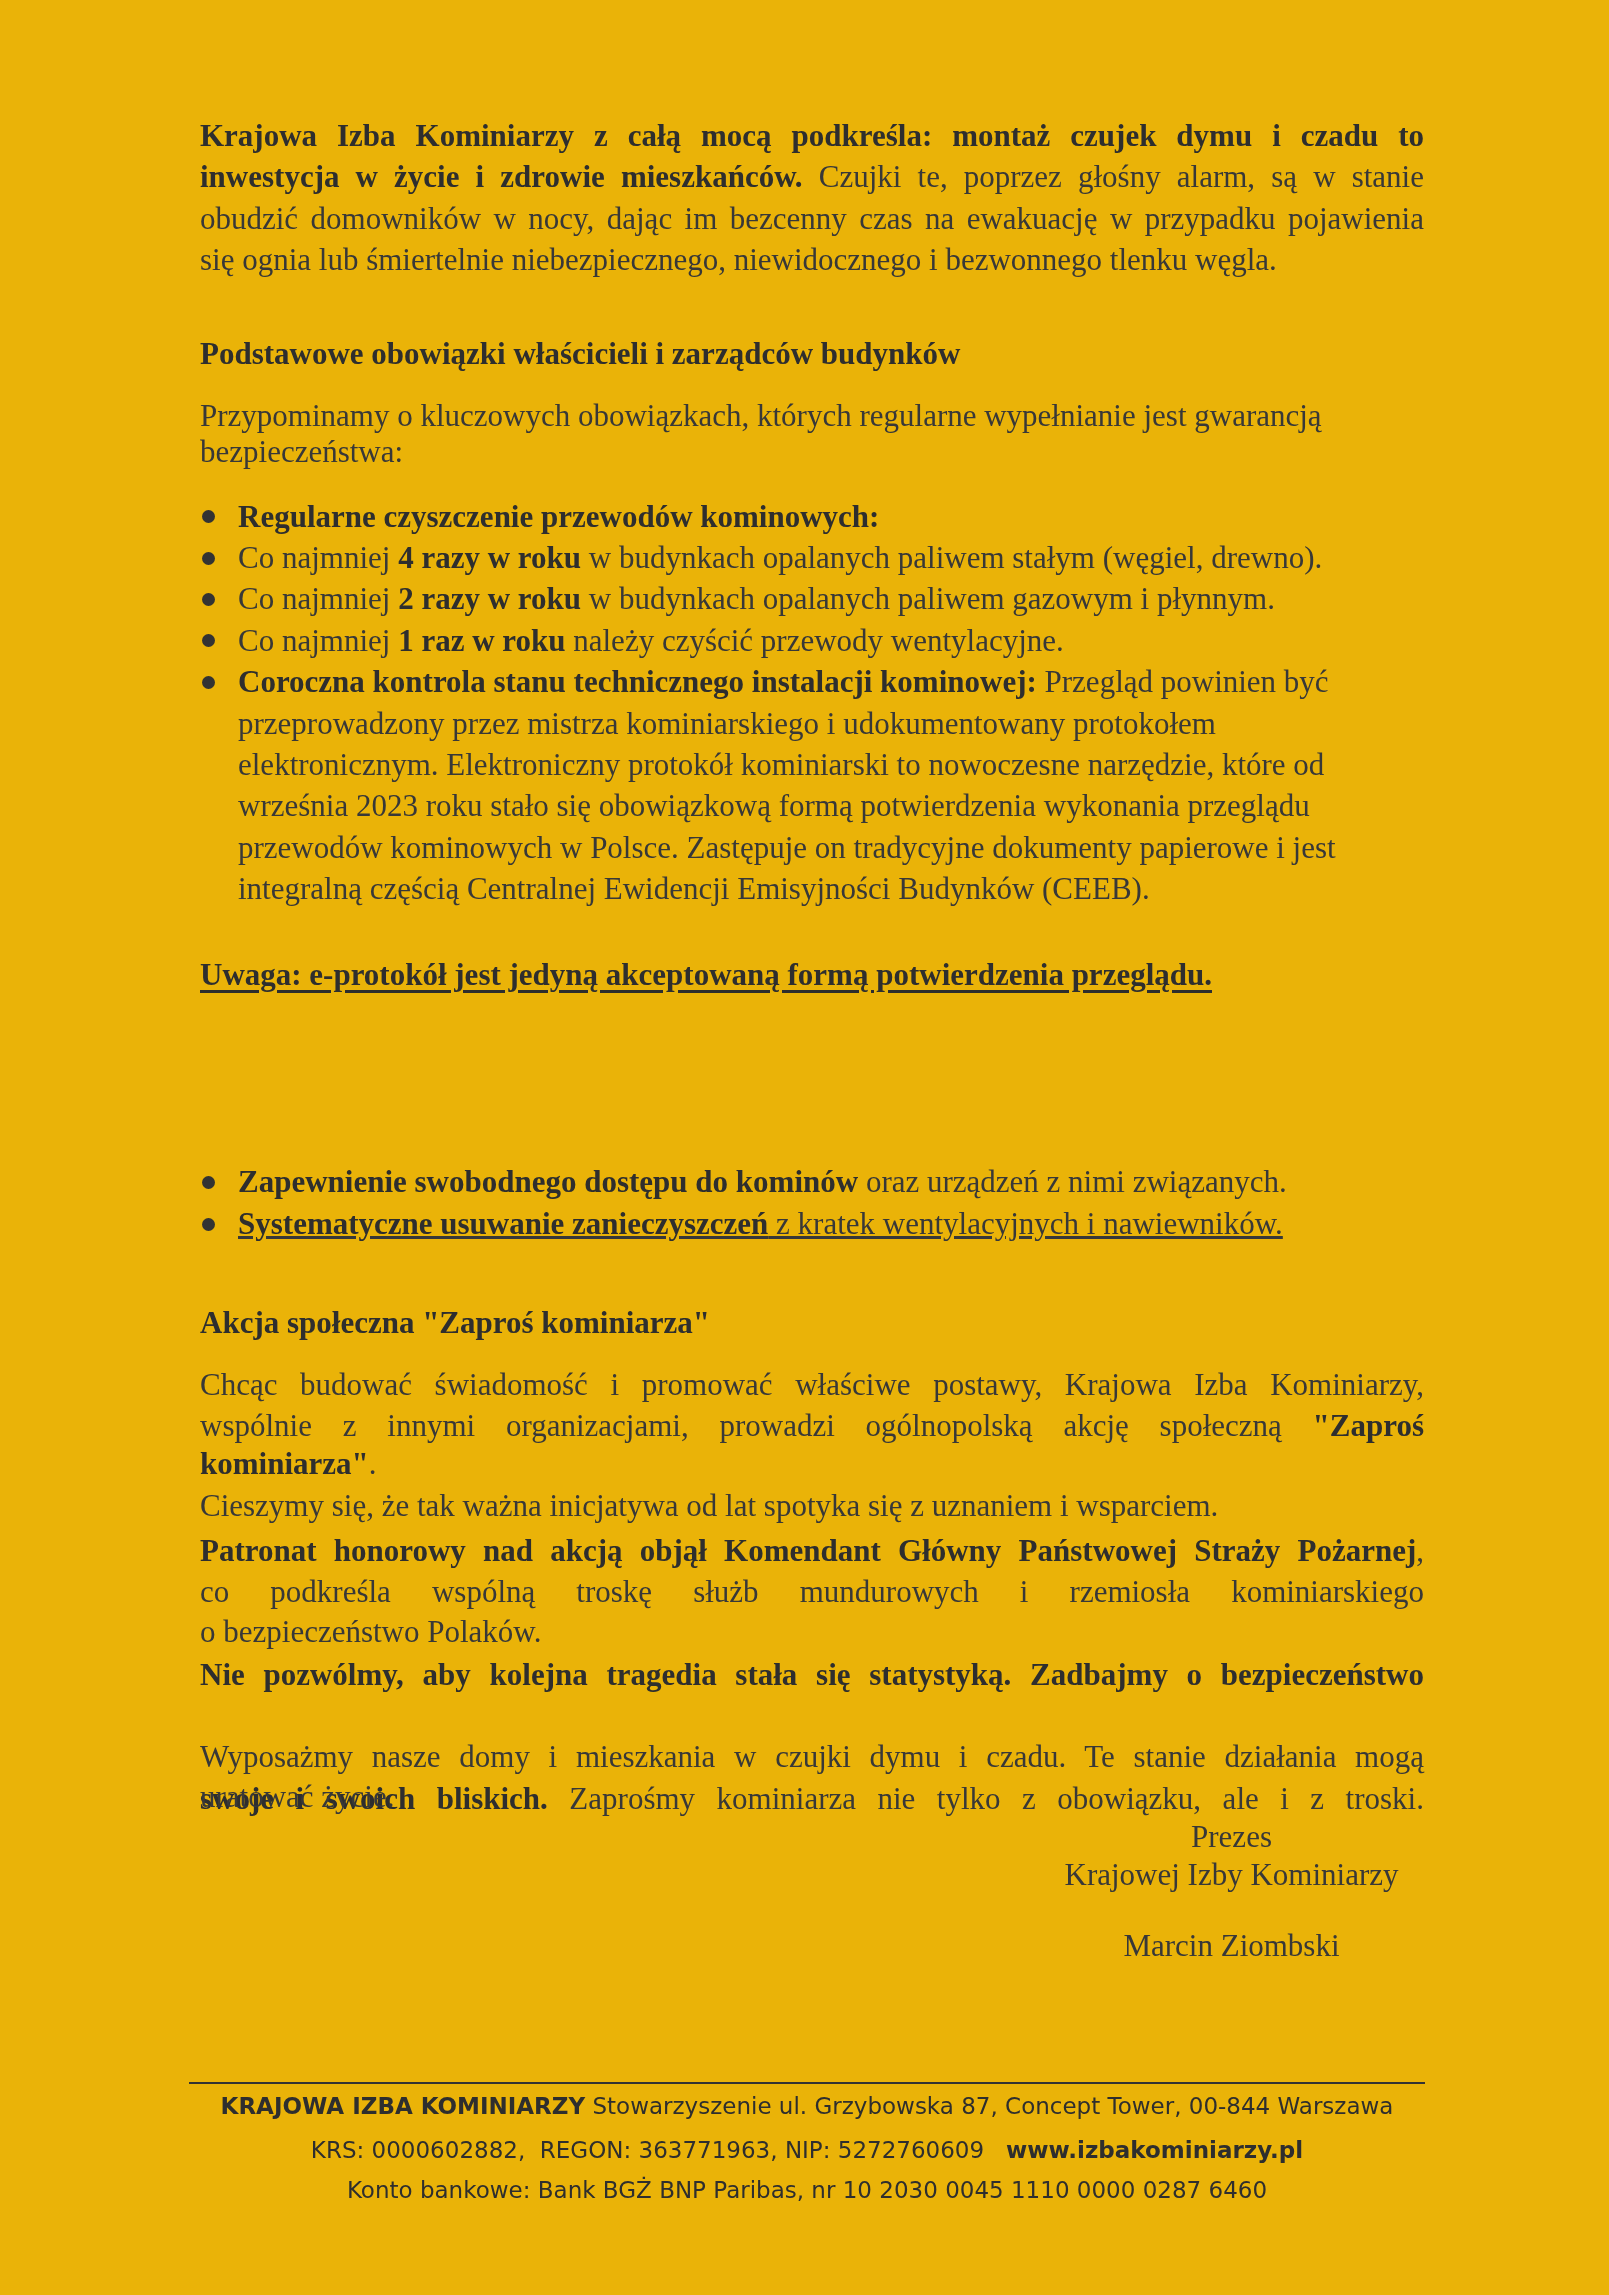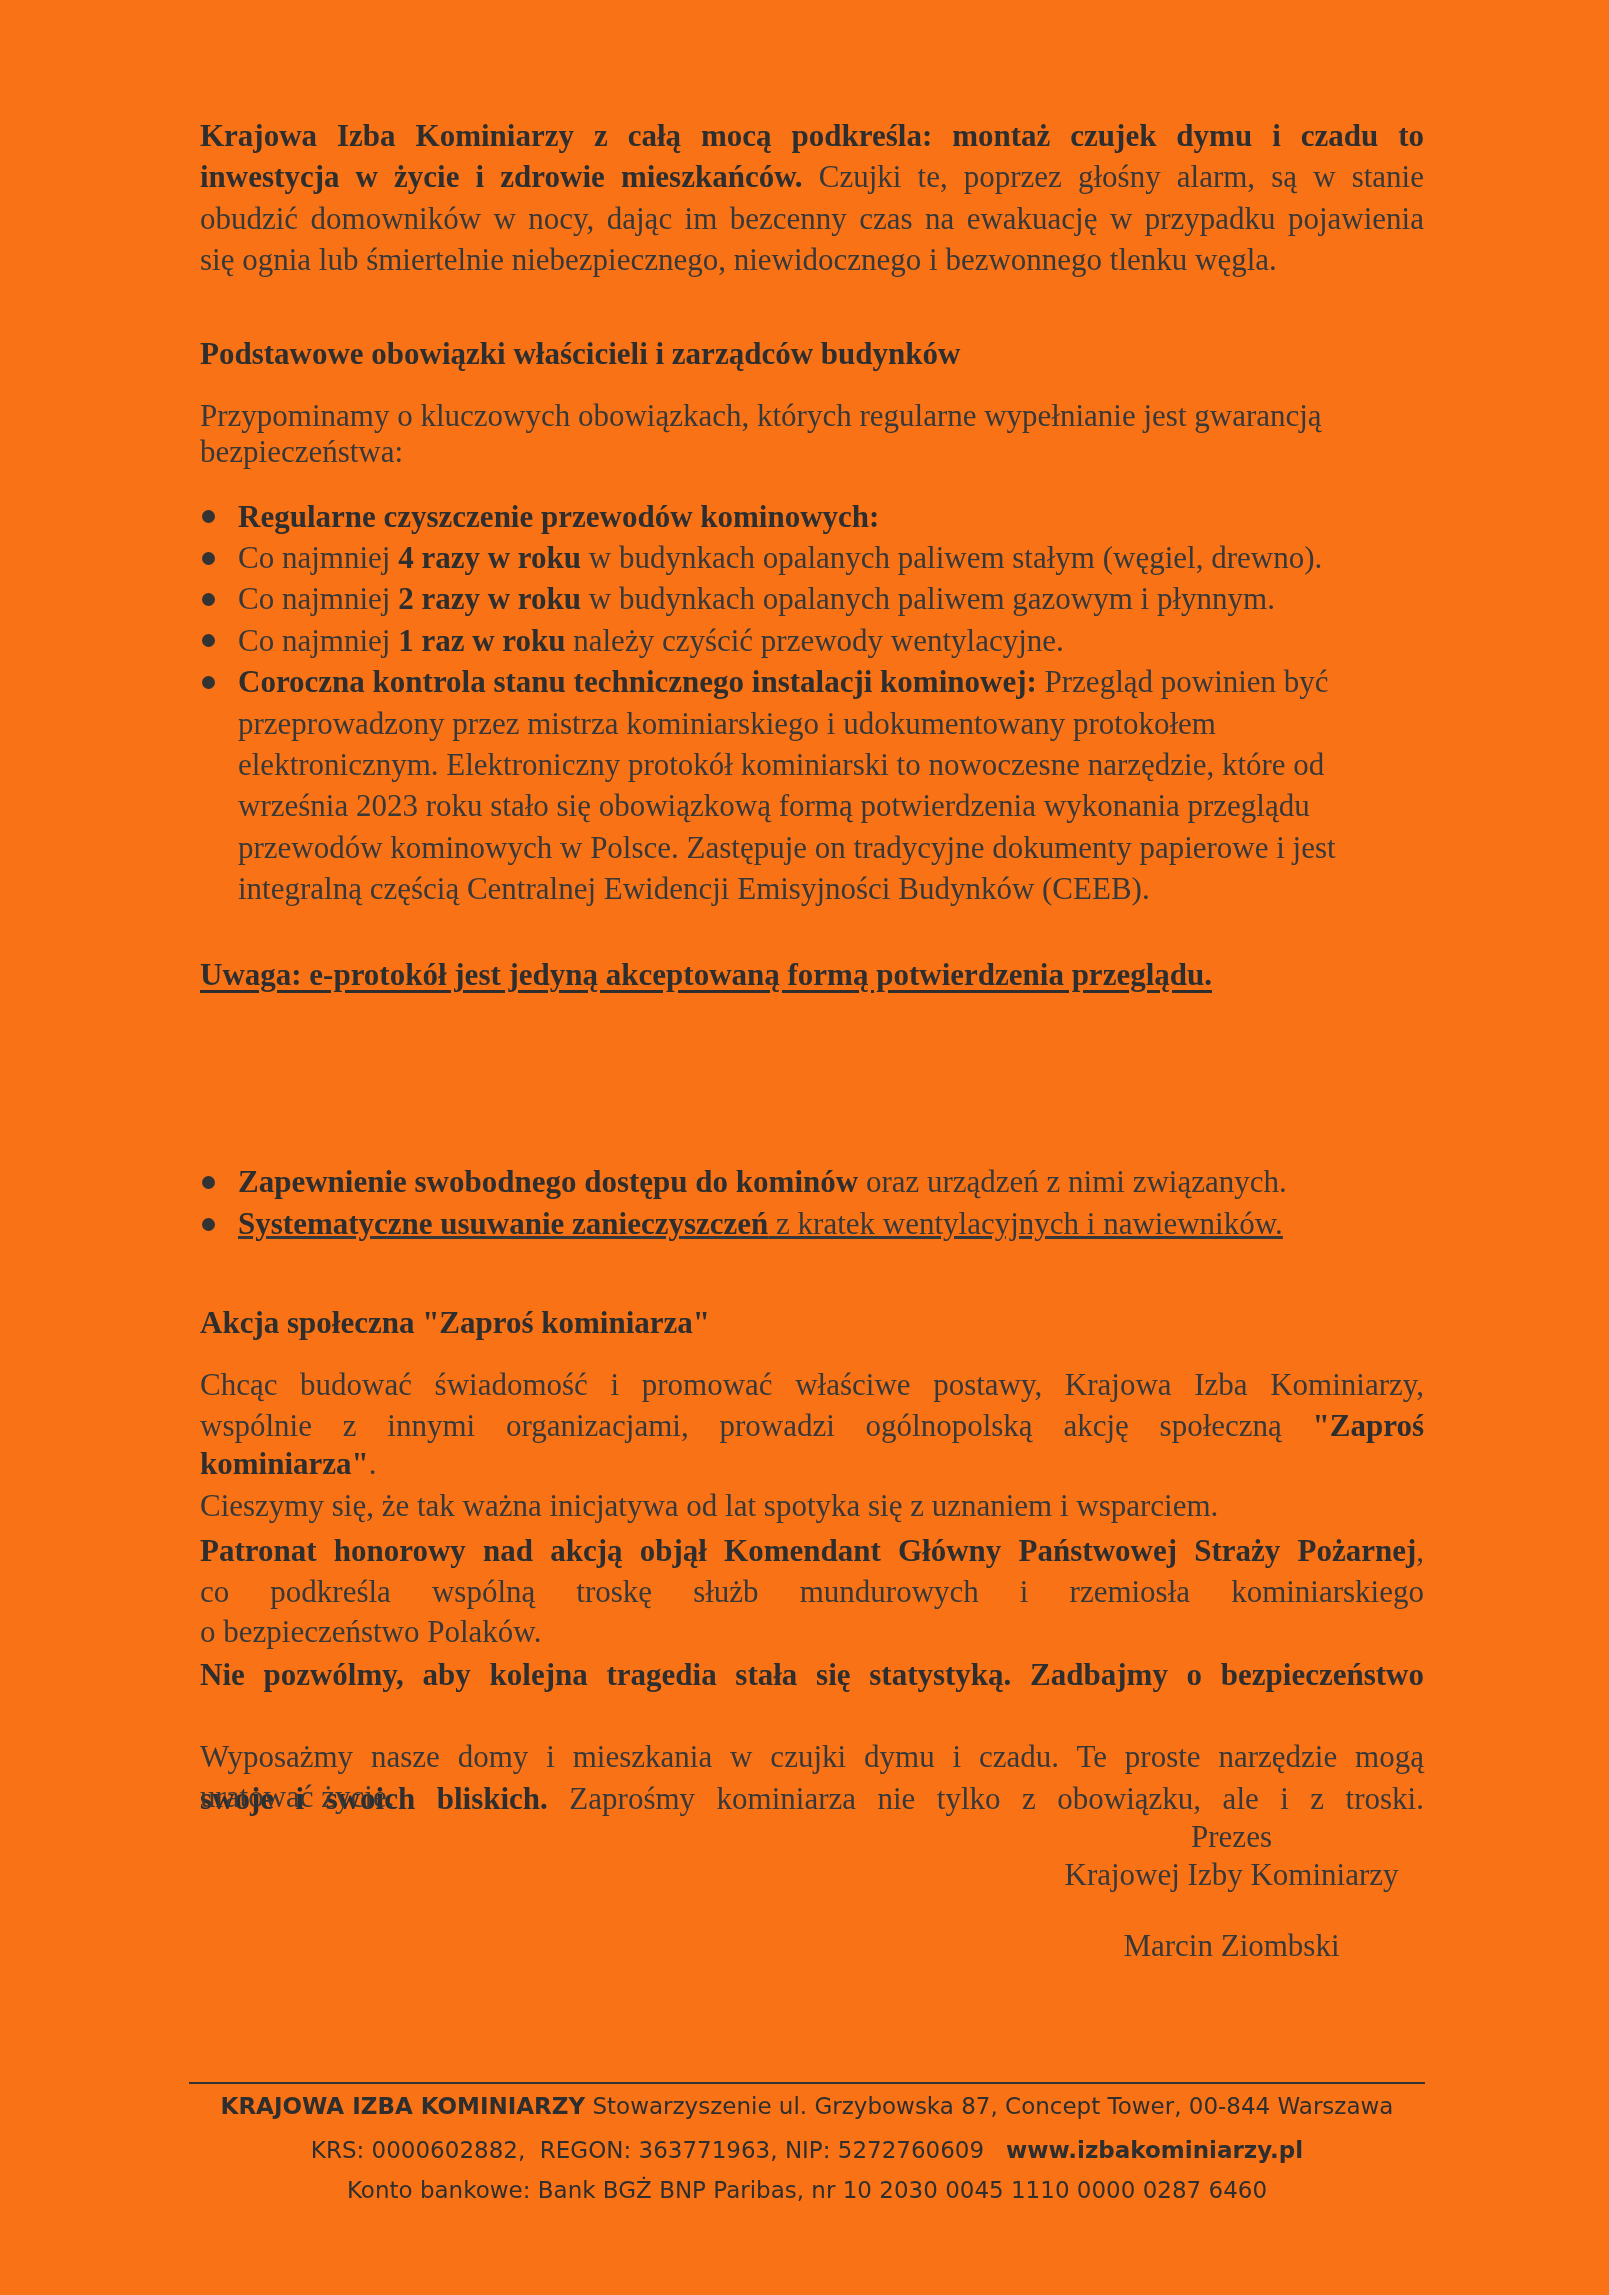--- a/index.html
+++ b/index.html
@@ -1,17 +1,17 @@
 <!DOCTYPE html>
 <html style="font-size:10.7px"><head>
 <meta charset="utf-8">
 <style>
   html, body { margin: 0; padding: 0; background: #ffffff; }
   body { width: 1610px; height: 2295px; position: relative; overflow: hidden; }
-  .page { position: absolute; left: 0; top: 0; width: 1610px; height: 2295px; background: #f97316; }
+  .page { position: absolute; left: 0; top: 0; width: 1610px; height: 2295px; background: #eab308; }
   .line {
     position: absolute; left: 200px; width: 1224px;
     font-family: "Liberation Serif", "DejaVu Serif", serif;
     font-size: 31px; line-height: 41px; color: #383838;
     white-space: nowrap;
   }
   .line.just { text-align: justify; text-align-last: justify; }
   .line.indent { left: 238px; width: 1185px; }
   .b { font-weight: bold; color: #2e2e2e; }
   .bullet {
@@ -77,21 +77,21 @@
   <div id="campaign">
       <div class="line just" style="top: 1364px;"><span style="white-space: pre;">Chcąc budować świadomość i promować właściwe postawy, Krajowa Izba Kominiarzy,</span></div>
       <div class="line just" style="top: 1405px;"><span style="white-space: pre;">wspólnie z innymi organizacjami, prowadzi ogólnopolską akcję społeczną </span><span class="b" style="white-space: pre;">"Zaproś</span></div>
       <div class="line" style="top: 1443px;"><span class="b" style="white-space: pre;">kominiarza"</span><span style="white-space: pre;">.</span></div>
       <div class="line" style="top: 1485px;"><span style="white-space: pre;">Cieszymy się, że tak ważna inicjatywa od lat spotyka się z uznaniem i wsparciem.</span></div>
       <div class="line just" style="top: 1530px;"><span class="b" style="white-space: pre;">Patronat honorowy nad akcją objął Komendant Główny Państwowej Straży Pożarnej</span><span style="white-space: pre;">,</span></div>
       <div class="line just" style="top: 1571px;"><span style="white-space: pre;">co podkreśla wspólną troskę służb mundurowych i rzemiosła kominiarskiego</span></div>
       <div class="line" style="top: 1611px;"><span style="white-space: pre;">o bezpieczeństwo Polaków.</span></div>
       <div class="line just" style="top: 1654px;"><span class="b" style="white-space: pre;">Nie pozwólmy, aby kolejna tragedia stała się statystyką. Zadbajmy o bezpieczeństwo</span></div>
       <div class="line just" style="top: 1778px;"><span class="b" style="white-space: pre;">swoje i swoich bliskich.</span><span style="white-space: pre;"> Zaprośmy kominiarza nie tylko z obowiązku, ale i z troski.</span></div>
-      <div class="line just" style="top: 1736px;"><span style="white-space: pre;">Wyposażmy nasze domy i mieszkania w czujki dymu i czadu. Te proste narzędzie mogą</span></div>
+      <div class="line just" style="top: 1736px;"><span style="white-space: pre;">Wyposażmy nasze domy i mieszkania w czujki dymu i czadu. Te stanie działania mogą</span></div>
       <div class="line" style="top: 1776px;"><span style="white-space: pre;">uratować życie.</span></div>
     </div>
 
   <div class="sig" style="left:1057px; width:349px; top:1816px;">Prezes</div>
   <div class="sig" style="left:1057px; width:349px; top:1854px;">Krajowej Izby Kominiarzy</div>
   <div class="sig" style="left:1057px; width:349px; top:1925px;">Marcin Ziombski</div>
 
   <div class="rule"></div>
   <div class="foot" style="top:2090px;">
     <span class="fb">KRAJOWA IZBA KOMINIARZY</span><span> Stowarzyszenie  ul. Grzybowska 87, Concept Tower,   00-844 Warszawa</span>

